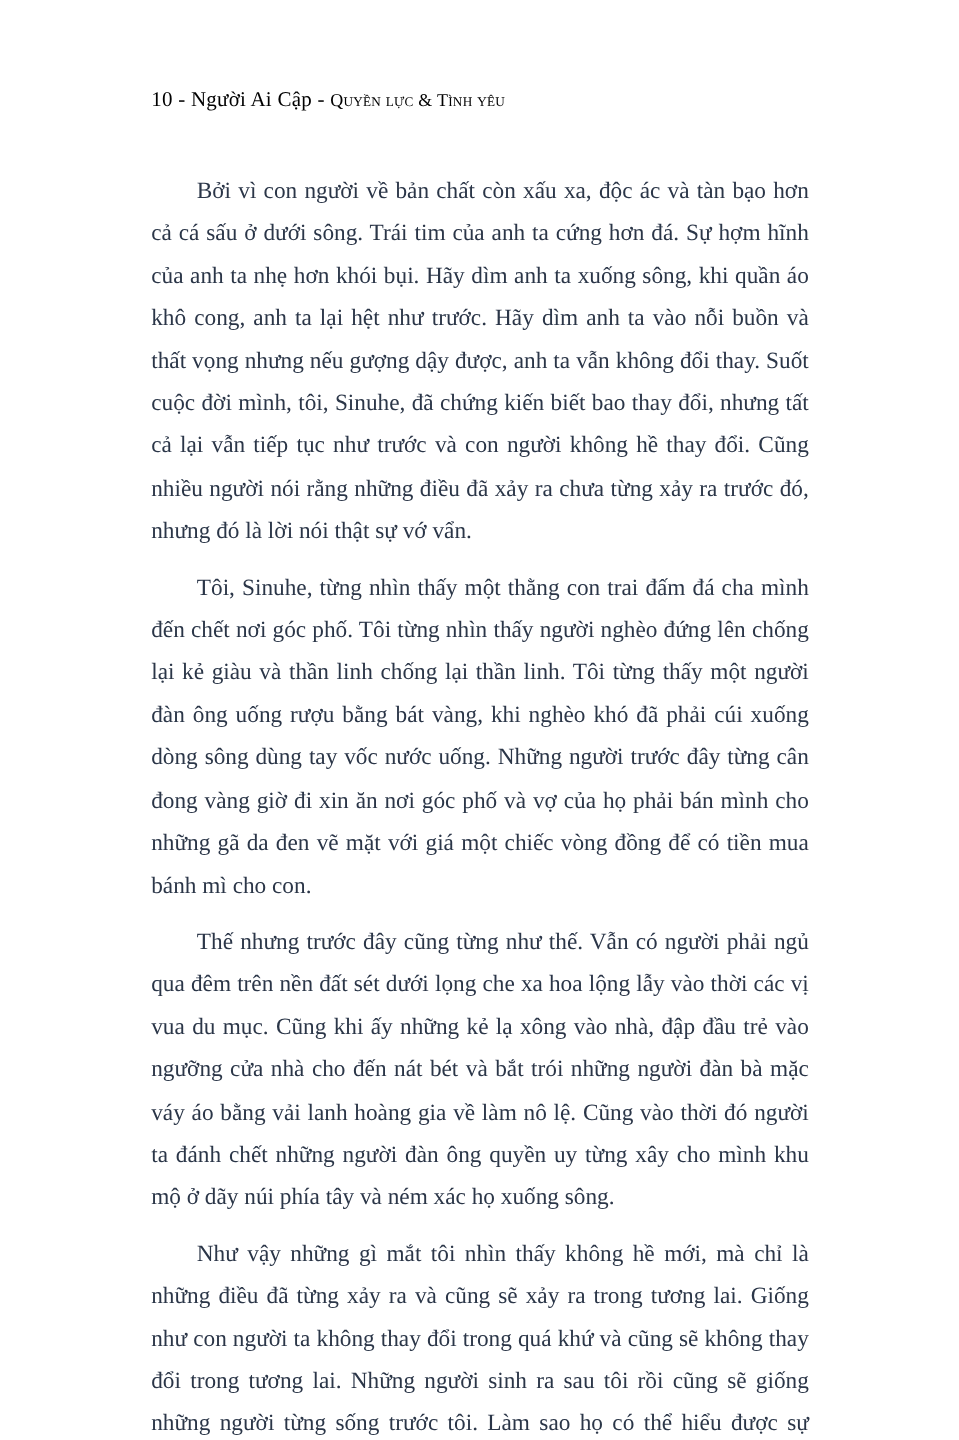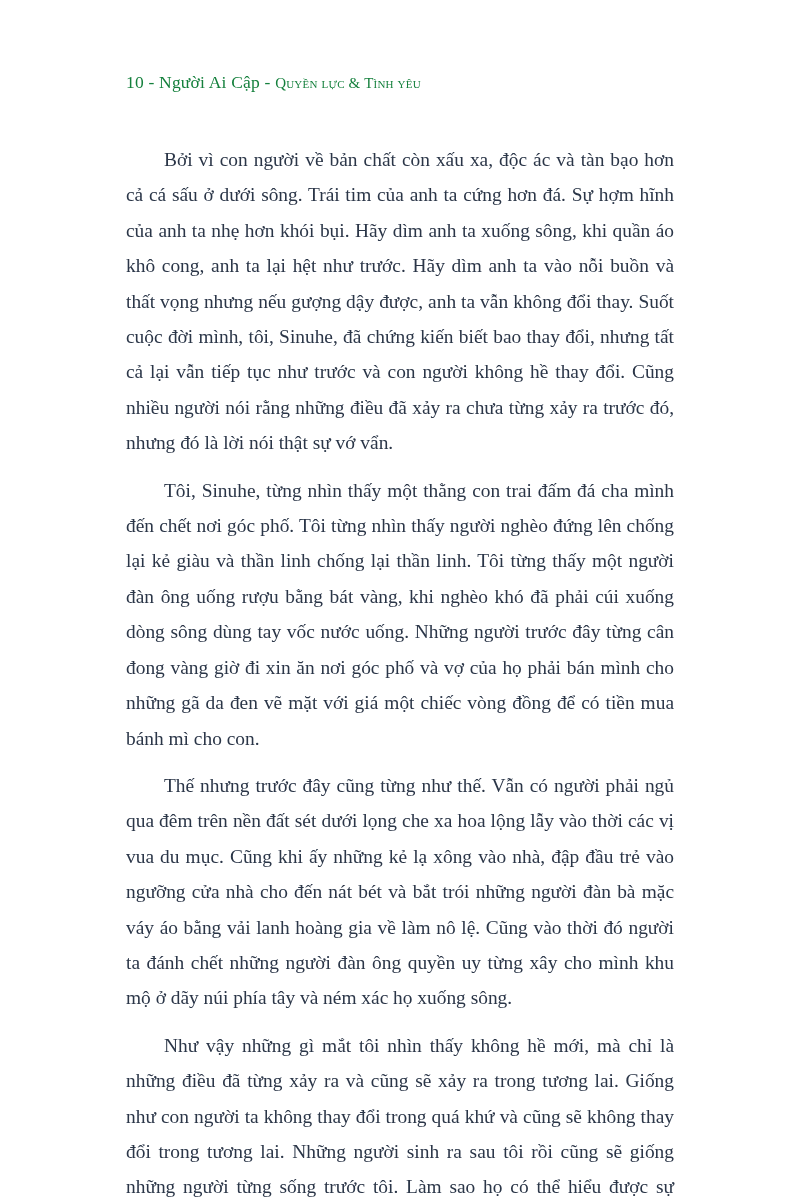--- a/index.html
+++ b/index.html
@@ -21,21 +21,21 @@
     box-sizing: border-box;
     padding: 0;
   }
   .running-head {
     position: absolute;
     top: 72px;
     left: 126px;
     right: 126px;
     font-size: 17.5px;
     letter-spacing: 0.2px;
-    color: #15803d;
+    color: #000000;
     white-space: nowrap;
   }
   .running-head .title-main {
     font-family: "Liberation Serif", serif;
   }
   .running-head .title-sub {
     font-size: 15px;
   }
   .smallcaps {
     font-variant: small-caps;

